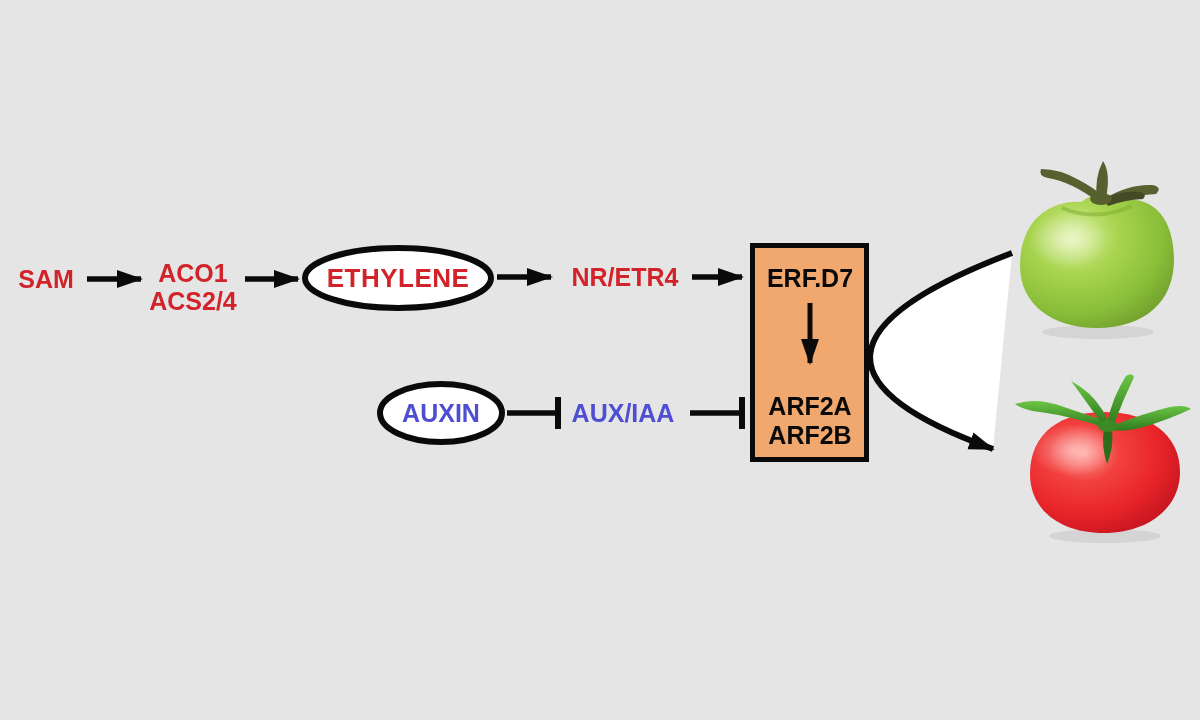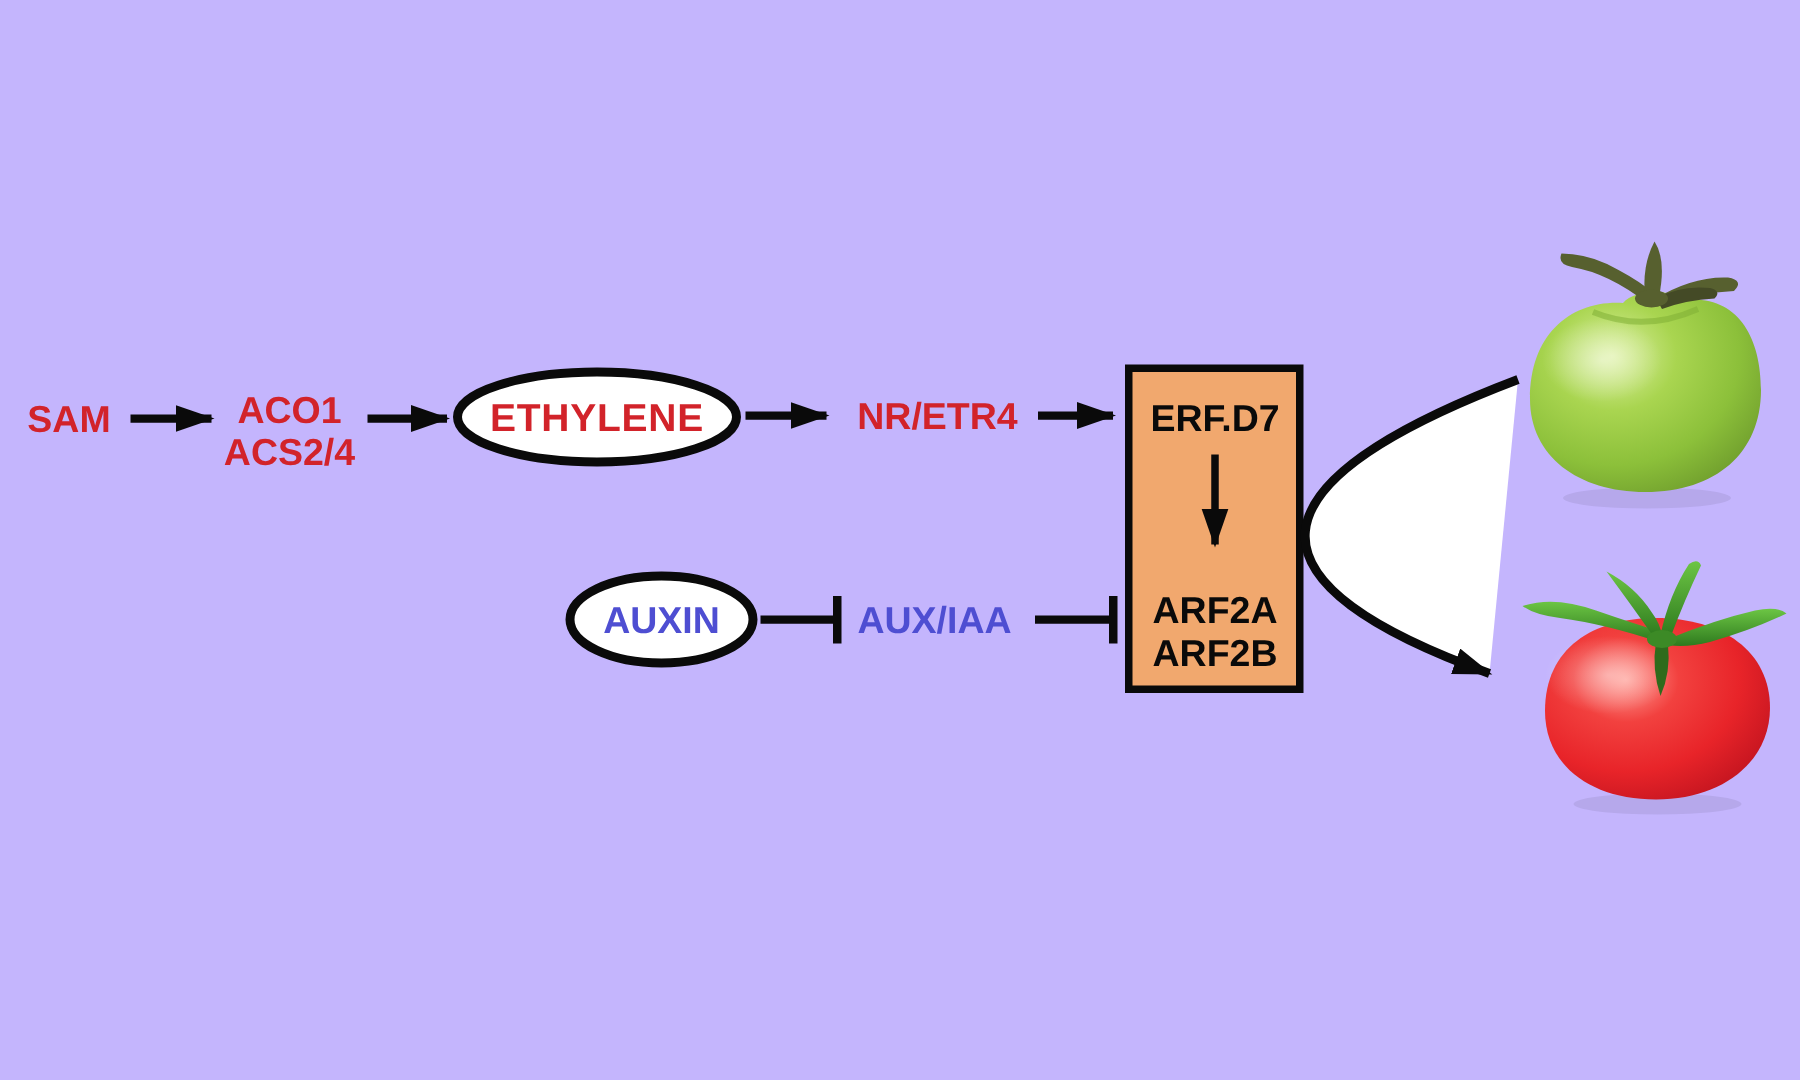--- a/index.html
+++ b/index.html
@@ -1,16 +1,16 @@
 <!DOCTYPE html>
 <html><head>
 <meta charset="utf-8">
 <style>
   html,body{margin:0;padding:0;background:#ffffff;}
-  .stage{position:relative;width:1200px;height:720px;background:#c4b5fd;overflow:hidden;
+  .stage{position:relative;width:1200px;height:720px;background:#e5e5e5;overflow:hidden;
          font-family:"Liberation Sans", sans-serif;}
   svg{display:block;}
   .lbl{font-family:"Liberation Sans", sans-serif;font-weight:bold;font-size:25px;text-anchor:middle;}
   .lbl-big{font-size:26px;letter-spacing:0.5px;}
   .lbl-black{fill:#0a0a0a;}
   .wire{stroke:#0a0a0a;stroke-width:5.5;fill:none;}
   .wire-thin{stroke:#0a0a0a;stroke-width:5;fill:none;}
   .outline{stroke:#0a0a0a;stroke-width:6;fill:#ffffff;}
   .boxline{stroke:#0a0a0a;stroke-width:5;}
 </style>

